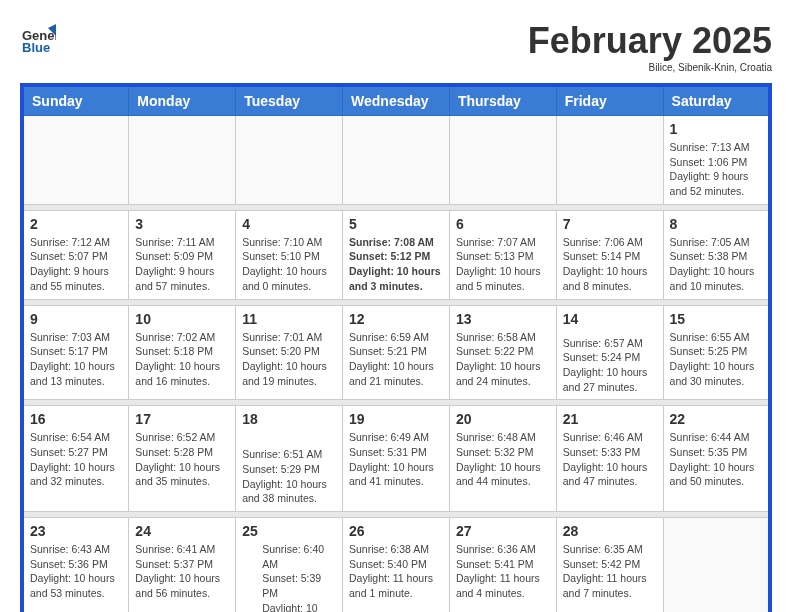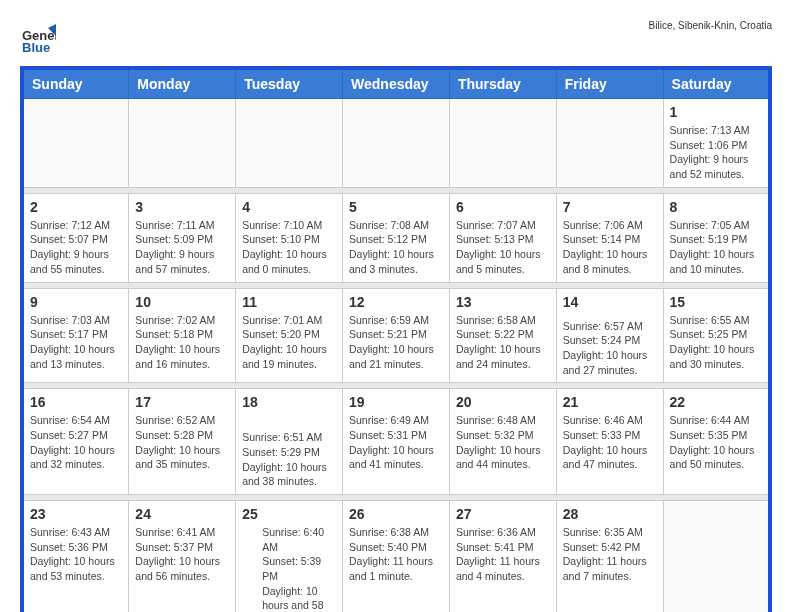--- a/index.html
+++ b/index.html
@@ -95,20 +95,21 @@
 
 <div class="header-area">
   <div class="logo">
     <svg class="logo-icon" viewBox="0 0 36 36">
       <text x="2" y="20" font-size="13" font-weight="bold" fill="#333">General</text>
       <text x="2" y="32" font-size="13" font-weight="bold" fill="#1a5fa8">Blue</text>
       <polygon points="28,8 36,4 36,16" fill="#1a5fa8"></polygon>
     </svg>
   </div>
   <div class="title-area">
+    <div class="month-title">February 2025</div>
     <div class="subtitle">Bilice, Sibenik-Knin, Croatia</div>
   </div>
 </div>
 
 <table class="calendar">
   <thead>
     <tr>
       <th>Sunday</th>
       <th>Monday</th>
       <th>Tuesday</th>
@@ -156,40 +157,40 @@
 Daylight: 9 hours and 57 minutes.</div>
         </td>
         <td>
           <span class="day-number">4</span>
           <div class="day-info" style="white-space: pre-line;">Sunrise: 7:10 AM
 Sunset: 5:10 PM
 Daylight: 10 hours and 0 minutes.</div>
         </td>
         <td>
           <span class="day-number">5</span>
-          <div class="day-info" style="white-space: pre-line;">Sunrise: 7:08 AM
+          <div class="day-info" style="white-space: pre-line; font-weight: bold;">Sunrise: 7:08 AM
 Sunset: 5:12 PM
 Daylight: 10 hours and 3 minutes.</div>
         </td>
         <td>
           <span class="day-number">6</span>
           <div class="day-info" style="white-space: pre-line;">Sunrise: 7:07 AM
 Sunset: 5:13 PM
 Daylight: 10 hours and 5 minutes.</div>
         </td>
         <td>
           <span class="day-number">7</span>
           <div class="day-info" style="white-space: pre-line;">Sunrise: 7:06 AM
 Sunset: 5:14 PM
 Daylight: 10 hours and 8 minutes.</div>
         </td>
         <td>
           <span class="day-number">8</span>
           <div class="day-info" style="white-space: pre-line;">Sunrise: 7:05 AM
-Sunset: 5:19 PM
+Sunset: 5:38 PM
 Daylight: 10 hours and 10 minutes.</div>
         </td>
       </tr>
       <tr class="row-spacer">
         <td></td>
         <td></td>
         <td></td>
         <td></td>
         <td></td>
         <td></td>

